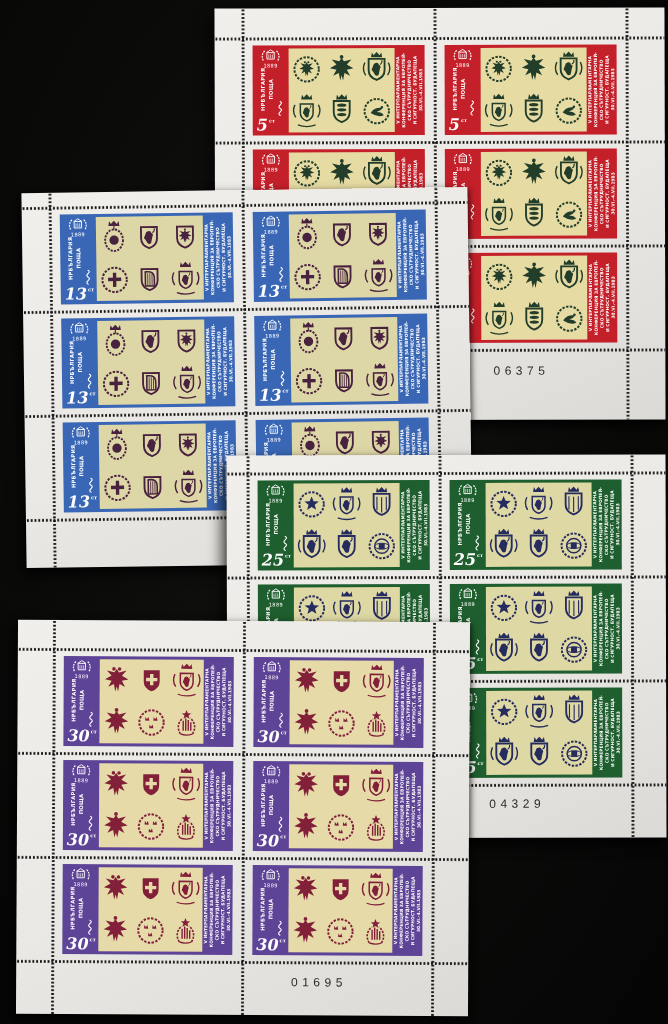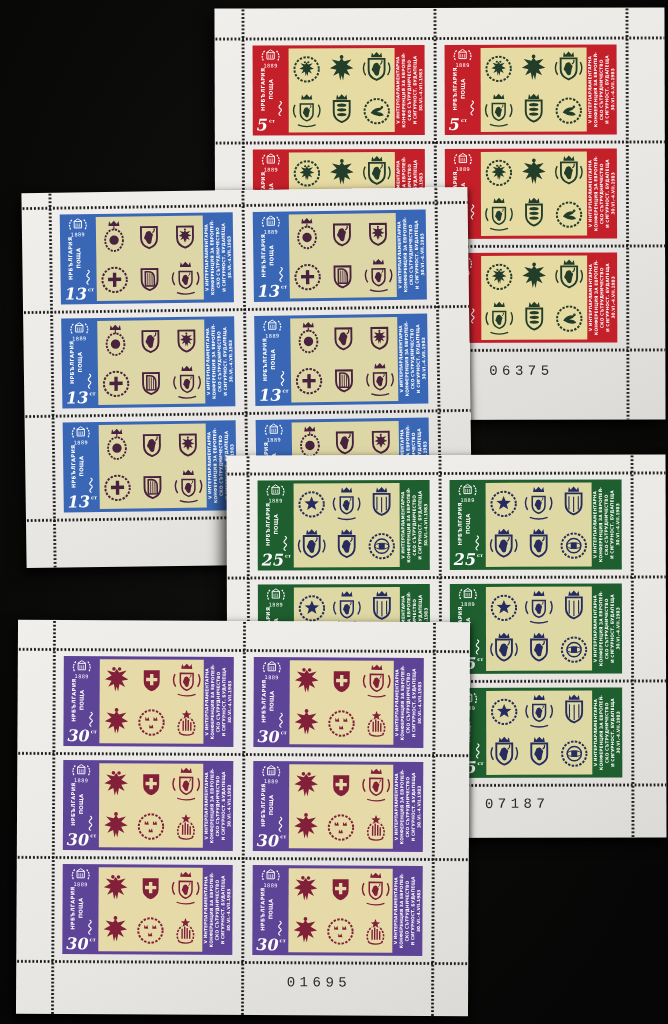--- a/index.html
+++ b/index.html
@@ -33,21 +33,21 @@
   .sidetext{position:absolute;left:50%;top:50%;writing-mode:vertical-rl;
             transform:translate(-50%,-50%) rotate(180deg) scale(.5);
             color:#fff;font-size:8.6px;line-height:11.4px;font-weight:bold;
             text-align:center;letter-spacing:.2px;white-space:nowrap;}
   .perf-h{position:absolute;height:5px;left:0;right:0;
           background-image:radial-gradient(circle at 1.9px 2.5px,#141414 1.05px,rgba(0,0,0,0) 1.4px);
           background-size:3.8px 5px;background-repeat:repeat-x;}
   .perf-v{position:absolute;width:5px;top:0;bottom:0;
           background-image:radial-gradient(circle at 2.5px 1.9px,#141414 1.05px,rgba(0,0,0,0) 1.4px);
           background-size:5px 3.8px;background-repeat:repeat-y;}
-  .serial{position:absolute;font-family:Liberation Mono, monospace;font-size:14px;
+  .serial{position:absolute;font-family:Liberation Sans, sans-serif;font-size:12px;
           letter-spacing:4.5px;color:#2a2a2a;transform:translateX(-50%);line-height:22px;text-align:right;}
 </style>
 </head>
 <body>
 
 <div id="photo">
     <div class="sheet" style="left: 215px; top: 8px; width: 450px; height: 412px; z-index: 1; transform: rotate(-0.15deg);">
       <div class="stamp" style="left:28px;top:30px;width:192px;height:104px;">
         <div class="print" style="background:#c4202a">
           <div class="band bl">
@@ -1561,21 +1561,21 @@
           </div>
         </div>
       </div>
       <div class="perf-v" style="left:18.5px;"></div>
       <div class="perf-v" style="left:210.5px;"></div>
       <div class="perf-v" style="left:402.5px;"></div>
       <div class="perf-h" style="top:15.5px;"></div>
       <div class="perf-h" style="top:119.5px;"></div>
       <div class="perf-h" style="top:223.5px;"></div>
       <div class="perf-h" style="top:327.5px;"></div>
-      <div class="serial" style="left:66%;top:338px;">07187</div>
+      <div class="serial" style="left:66%;top:338px;">04329</div>
     </div>
     <div class="sheet" style="left: 17px; top: 621px; width: 452px; height: 394px; z-index: 4; transform: rotate(0.3deg);">
       <div class="stamp" style="left:36px;top:29px;width:190px;height:104px;">
         <div class="print" style="background:#5e4496">
           <div class="band bl">
             <div class="emblem"><svg width="22" height="13" viewBox="0 0 24 14">
                 <path d="M4 13Q1 7 6 2" fill="none" stroke="#fff" stroke-width="1.3" stroke-dasharray="2 1.1"></path>
                 <path d="M20 13Q23 7 18 2" fill="none" stroke="#fff" stroke-width="1.3" stroke-dasharray="2 1.1"></path>
                 <rect x="8" y="4.5" width="8" height="7" fill="none" stroke="#fff" stroke-width="1"></rect>
                 <path d="M7.5 4.5L12 1.5l4.5 3" fill="none" stroke="#fff" stroke-width="1"></path>

